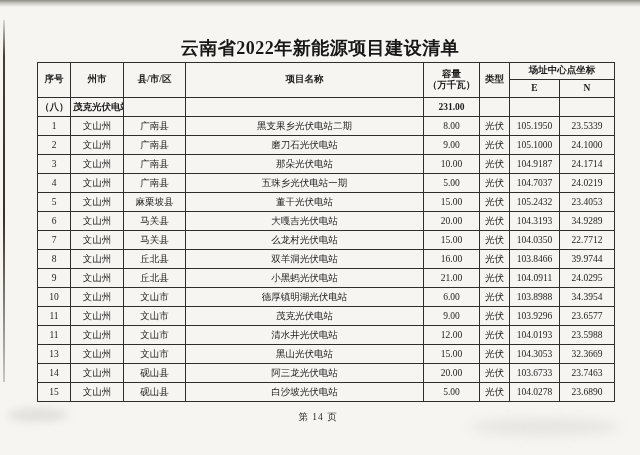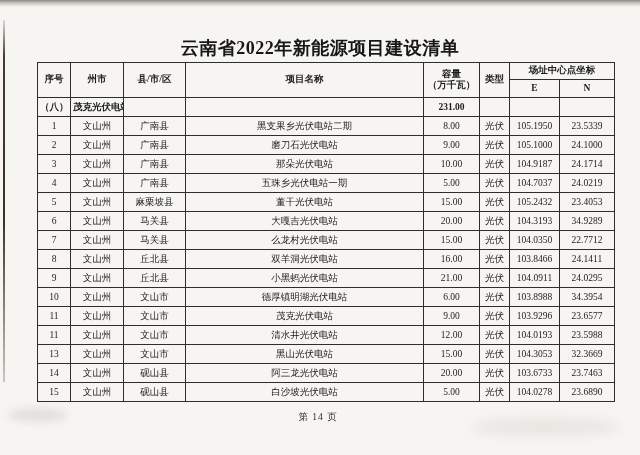--- a/index.html
+++ b/index.html
@@ -216,21 +216,21 @@
     <td class="num">22.7712</td>
   </tr>
       <tr>
     <td>8</td>
     <td>文山州</td>
     <td>丘北县</td>
     <td>双羊洞光伏电站</td>
     <td class="num">16.00</td>
     <td>光伏</td>
     <td class="num">103.8466</td>
-    <td class="num">24.1411</td>
+    <td class="num">39.9744</td>
   </tr>
       <tr>
     <td>9</td>
     <td>文山州</td>
     <td>丘北县</td>
     <td>小黑蚂光伏电站</td>
     <td class="num">21.00</td>
     <td>光伏</td>
     <td class="num">104.0911</td>
     <td class="num">24.0295</td>

